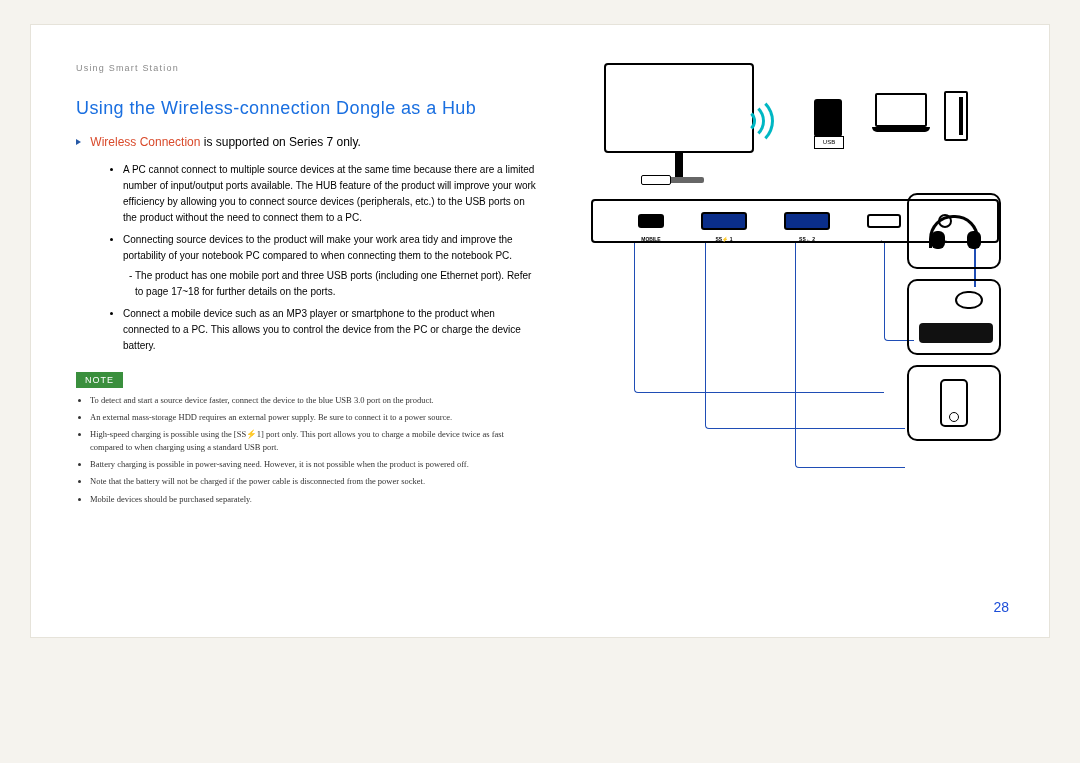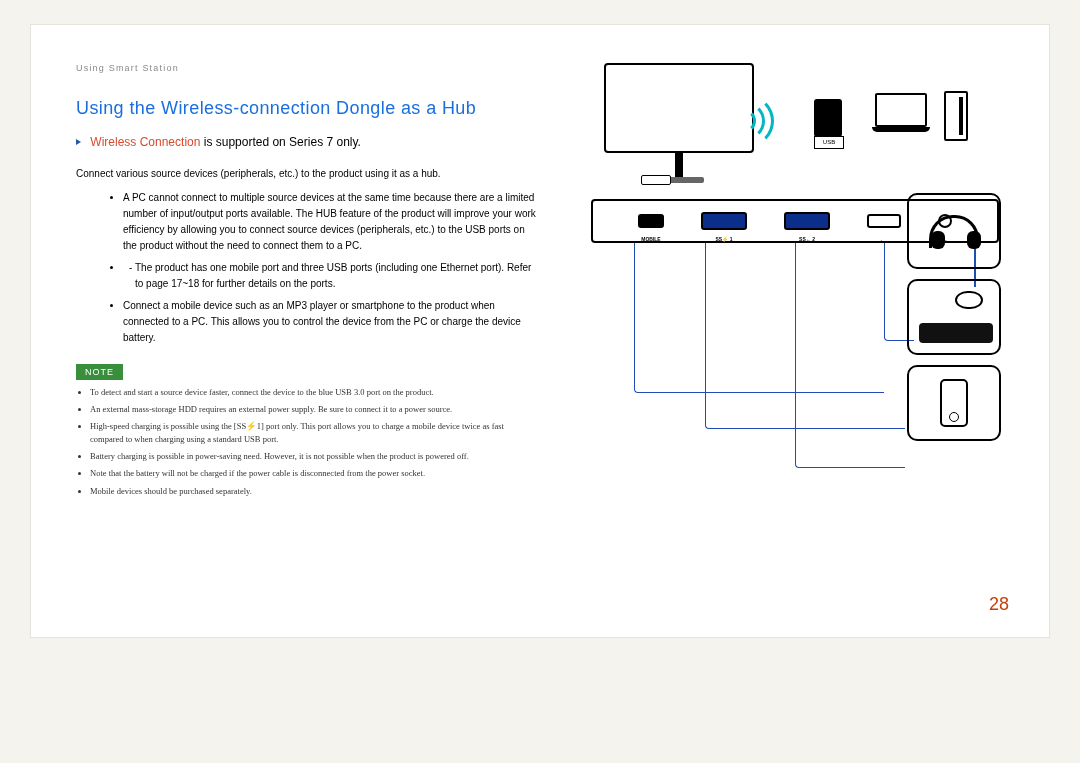--- a/index.html
+++ b/index.html
@@ -82,22 +82,22 @@
     padding-left: 14px;
     font-size: 8.5px;
     line-height: 1.55;
     color: #333;
   }
   ul.notes > li { margin-bottom: 4px; font-family: Liberation Serif, serif; }
   .pagenum {
     position: absolute;
     bottom: 22px;
     right: 40px;
-    font-size: 18px;
-    color: #c2410c;
+    font-size: 14px;
+    color: #1d4ed8;
   }
   
   .diagram { position: relative; width: 430px; height: 500px; }
   .monitor {
     position: absolute; top: 0; left: 30px; width: 150px;
   }
   .screen {
     width: 150px; height: 90px; border: 2px solid #000; border-radius: 4px; background: #fff;
   }
   .stand {
@@ -192,25 +192,25 @@
 <div class="page">
 
   <div class="colL">
     <div class="breadcrumb">Using Smart Station</div>
     <h1 class="title">Using the Wireless-connection Dongle as a Hub</h1>
 
     <p class="lead chev">
       <span class="red">Wireless Connection</span><span> is supported on Series 7 only.</span>
     </p>
 
-    <p class="body" style="margin-top:14px">Connect various source devices (peripherals, etc.) to the product using it as a hub.</p>
 
     <ul class="bul">
       <li>A PC cannot connect to multiple source devices at the same time because there are a limited number of input/output ports available. The HUB feature of the product will improve your work efficiency by allowing you to connect source devices (peripherals, etc.) to the USB ports on the product without the need to connect them to a PC.</li>
       <li>
+        <span>Connecting source devices to the product will make your work area tidy and improve the portability of your notebook PC compared to when connecting them to the notebook PC.</span>
         <ul>
             <li>The product has one mobile port and three USB ports (including one Ethernet port). Refer to page 17~18 for further details on the ports.</li>
           </ul>
       </li>
       <li>Connect a mobile device such as an MP3 player or smartphone to the product when connected to a PC. This allows you to control the device from the PC or charge the device battery.</li>
     </ul>
 
     <div class="note-tag">NOTE</div>
     <ul class="notes">
       <li>To detect and start a source device faster, connect the device to the blue USB 3.0 port on the product.</li>

